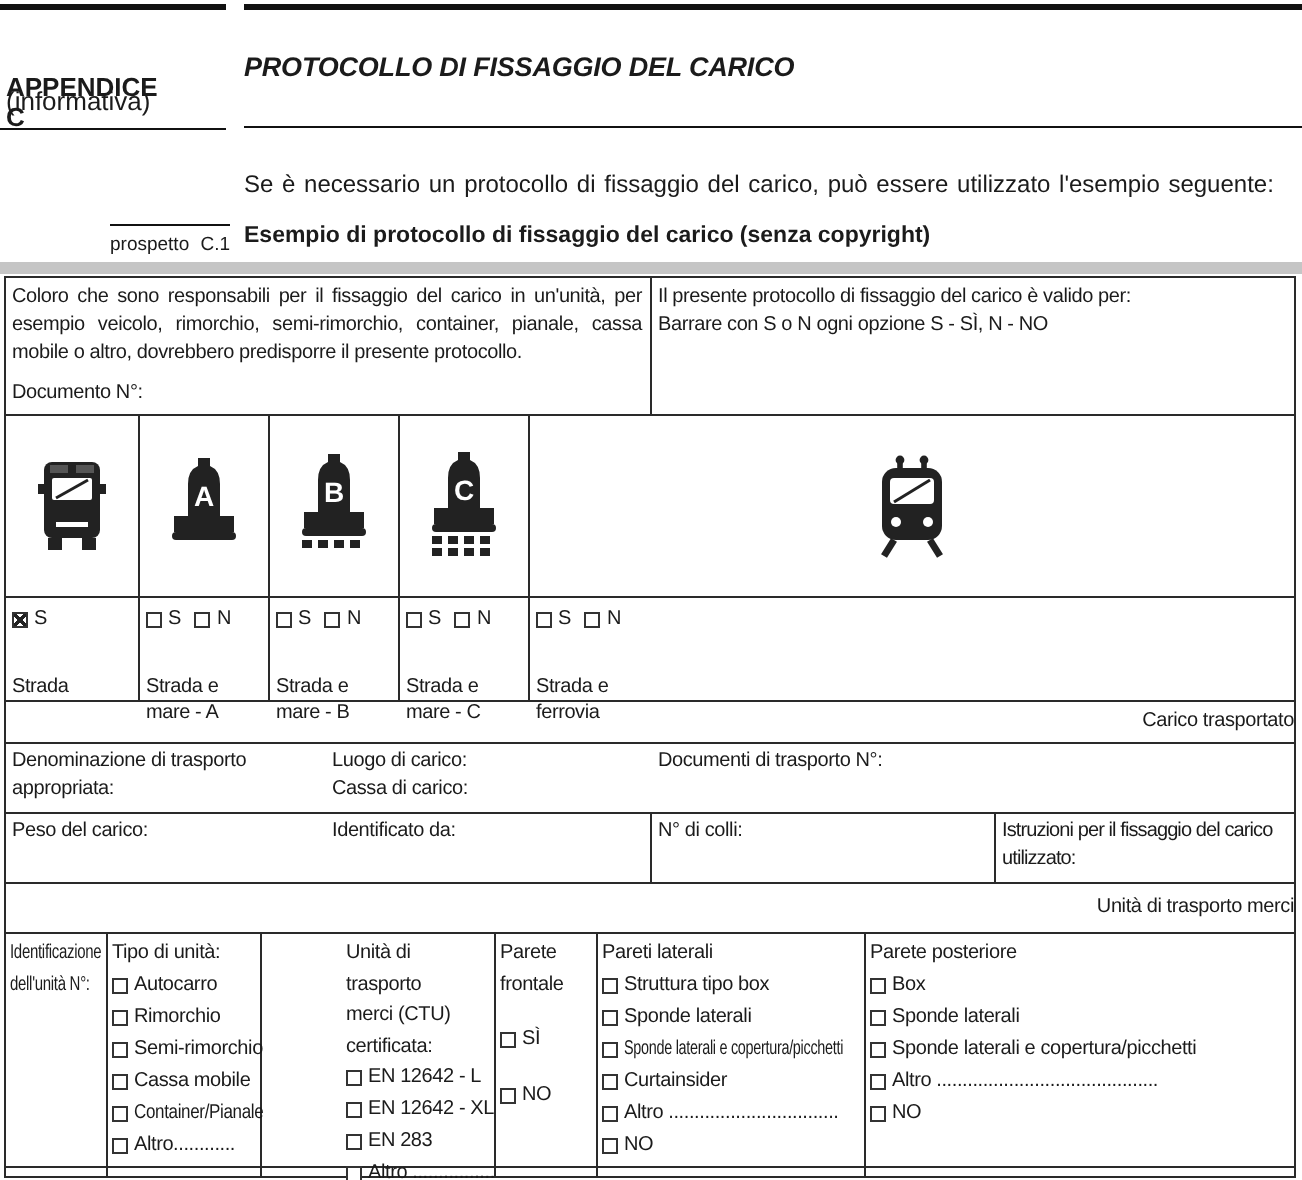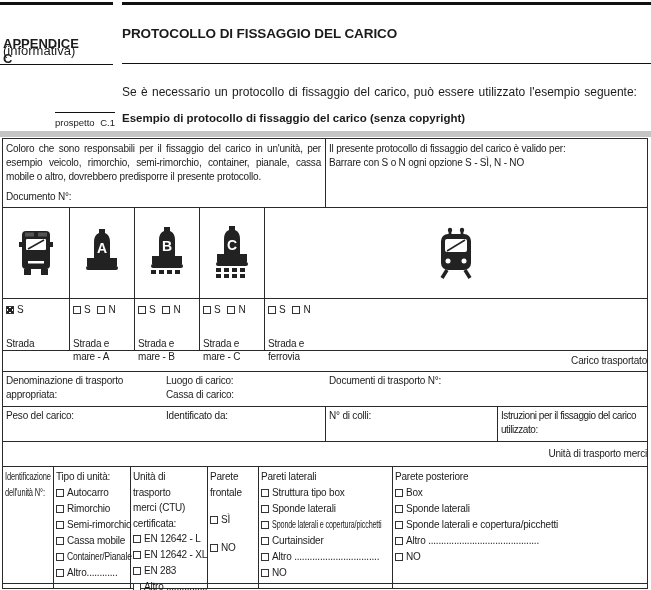--- a/index.html
+++ b/index.html
@@ -10,21 +10,21 @@
   
   .rule{position:absolute;background:#111;}
   .rule-thick-left{left:0;top:2px;width:113px;height:3px;}
   .rule-thick-right{left:122px;top:2px;width:529px;height:3px;}
   .rule-thin-left{left:0;top:64px;width:113px;height:1px;}
   .rule-thin-right{left:122px;top:63px;width:529px;height:1px;}
 
   .appendix-row{position:absolute;left:3px;top:36px;width:92px;display:flex;
                 justify-content:space-between;font-weight:bold;font-size:13px;flex-direction:column;}
   .appendix-note{position:absolute;left:3px;top:43px;font-size:13px;}
-  .doc-title{position:absolute;left:122px;top:26px;font-weight:bold;font-size:13.5px;letter-spacing:-.1px;}
+  .doc-title{position:absolute;left:122px;top:26px;font-weight:bold;font-size:13.5px;letter-spacing:-.1px;font-style:italic;}
   .intro{position:absolute;left:122px;top:72px;width:529px;font-size:12px;
          line-height:17px;text-align:justify;word-spacing:1px;}
   .prospetto{position:absolute;left:55px;top:112px;width:60px;display:flex;
              justify-content:space-between;font-size:9.5px;border-top:1px solid #111;padding-top:4px;}
   .table-caption{position:absolute;left:122px;top:112px;font-size:11.5px;font-weight:bold;}
   .gray-bar{position:absolute;left:0;top:131px;width:651px;height:6px;background:#c5c5c5;}
 
   
   .tbl{position:absolute;left:2px;top:138px;width:646px;height:451px;
        border:1px solid #2a2a2a;box-sizing:border-box;display:flex;flex-direction:column;
@@ -79,21 +79,21 @@
   .rowF{height:35px;}
   .fL{width:323px;display:flex;padding-top:2px;}
   .f1{width:163px;padding-left:3px;}
   .fM{width:172px;padding:2px 2px 0 3px;}
   .fR{flex:1;padding:2px 2px 0 3px;}
   .tight{letter-spacing:-.45px;}
 
   
   .rowH{height:117px;}
   .unit-col{padding:2px 2px 0 2px;line-height:15.5px;}
-  .uc1{width:51px;}.uc2{width:77px;}.uc3{width:77px;}.uc4{width:51px;}
+  .uc1{width:51px;}.uc2{width:77px;}.uc3{width:77px;margin-left:40px;}.uc4{width:51px;}
   .uc5{width:134px;}.uc6{flex:1;}
   .col-title{margin-bottom:0;}
   .sqz{transform:scaleX(.75);transform-origin:0 0;white-space:pre;}
   .sq5 .cb-row:nth-child(5) .cb-label{transform:scaleX(.85);transform-origin:0 50%;}
   .sq3 .cb-row:nth-child(3) .cb-label{transform:scaleX(.72);transform-origin:0 50%;}
   .sparse .cb-row{margin-top:12px;}
 
   
   .rowI{flex:1;border-bottom:none;}
 

